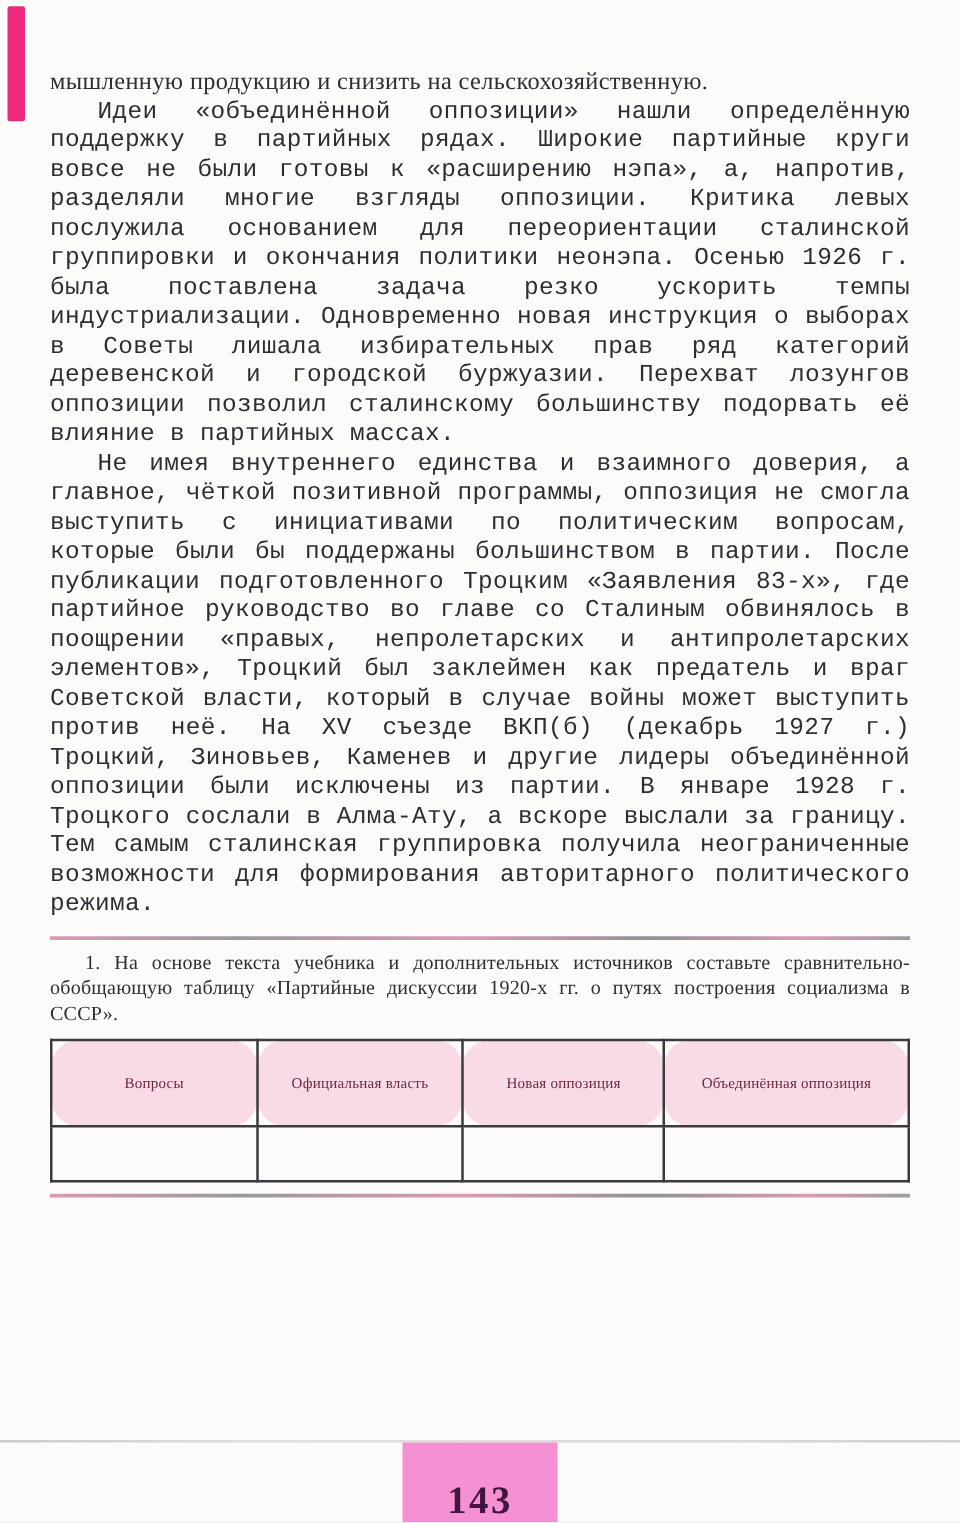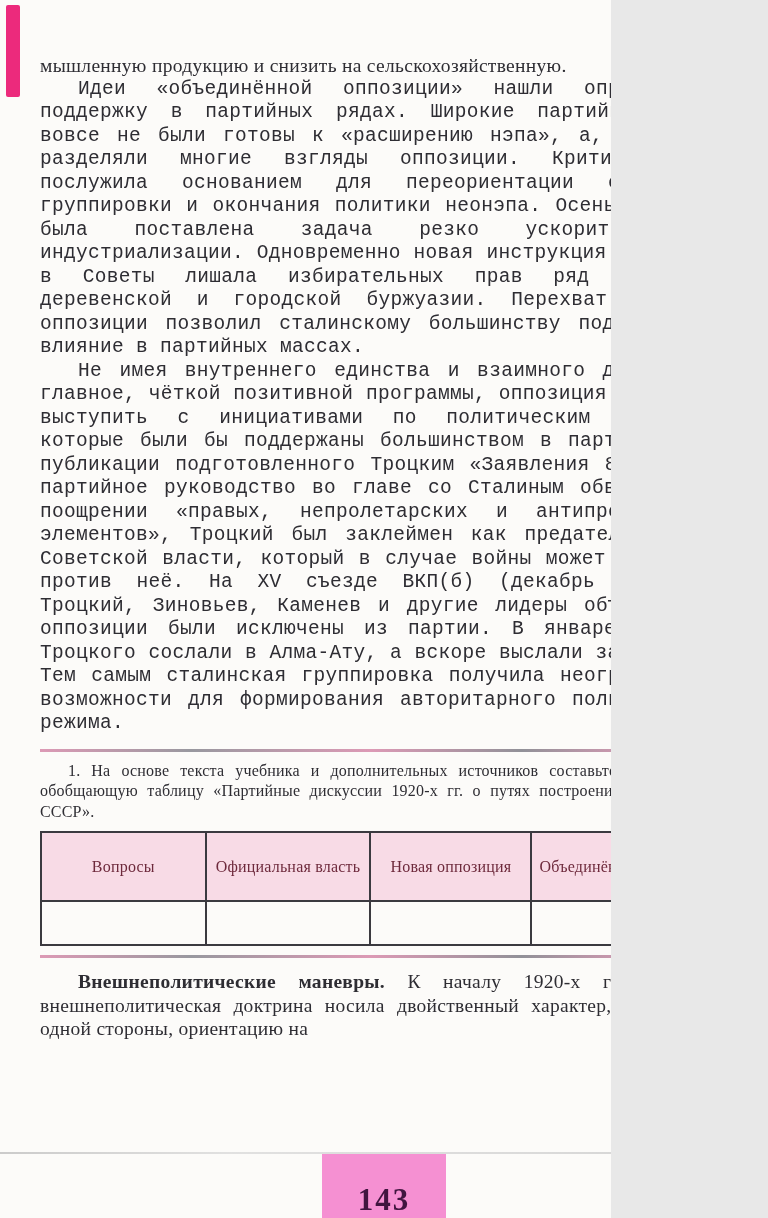--- a/index.html
+++ b/index.html
@@ -1,19 +1,19 @@
 <!DOCTYPE html>
 <html style="--margin-mark: #ec2a7c; --accent-pink: #f590d2; --header-fill: #f8dbe6; --rule-pink: #d98fae; --page-number-color: #41153f;"><head>
 <meta charset="utf-8">
 <style>
   * { margin: 0; padding: 0; box-sizing: border-box; }
   html, body { background: #e8e8e8; }
   .page {
     position: relative;
-    width: 611px; height: 1218px;
+    width: 768px; height: 1218px;
     background: #fcfbf9;
     overflow: hidden;
     font-family: "Liberation Serif", serif;
     color: #2e2d33;
   }
   .margin-mark {
     position: absolute;
     left: 6px; top: 5px;
     width: 14px; height: 92px;
     background: var(--margin-mark, #ec2a7c);
@@ -56,26 +56,27 @@
     margin: 9px 0 7px 0;
     table-layout: fixed;
   }
   .q-table th, .q-table td {
     border: 2px solid #3b3a40;
   }
   .q-table th {
     background: var(--header-fill, #f8dbe6);
     color: #6e2a3c;
     font-weight: normal;
-    font-size: 16px;
+    font-size: 12px;
     line-height: 19px;
     text-align: center;
     vertical-align: middle;
     padding: 24px 4px;
     height: 50px;
+    border-radius: 22px;
   }
   .q-table td { height: 44px; background: #fcfbf9; }
   .section-par {
     margin-top: 12px;
     font-size: 19.5px;
     line-height: 23.5px;
     text-align: justify;
     text-indent: 38px;
     letter-spacing: 0.3px;
   }
@@ -137,21 +138,20 @@
             <td></td>
             <td></td>
           </tr>
         </tbody>
       </table>
 
     </div>
 
     <hr class="rule rule-bottom">
 
-    <p class="section-par"><span class="lead">Внешнеполитические маневры.</span><span> К началу 1920-х гг. советская внешнеполитическая доктрина носила двойственный характер, соединяя, с одной стороны, ориентацию на</span></p>
 
   </div>
 
   <div class="page-edge-shadow"></div>
 
   <div class="page-number-box">
     <span class="page-number">143</span>
   </div>
 
 </div>

